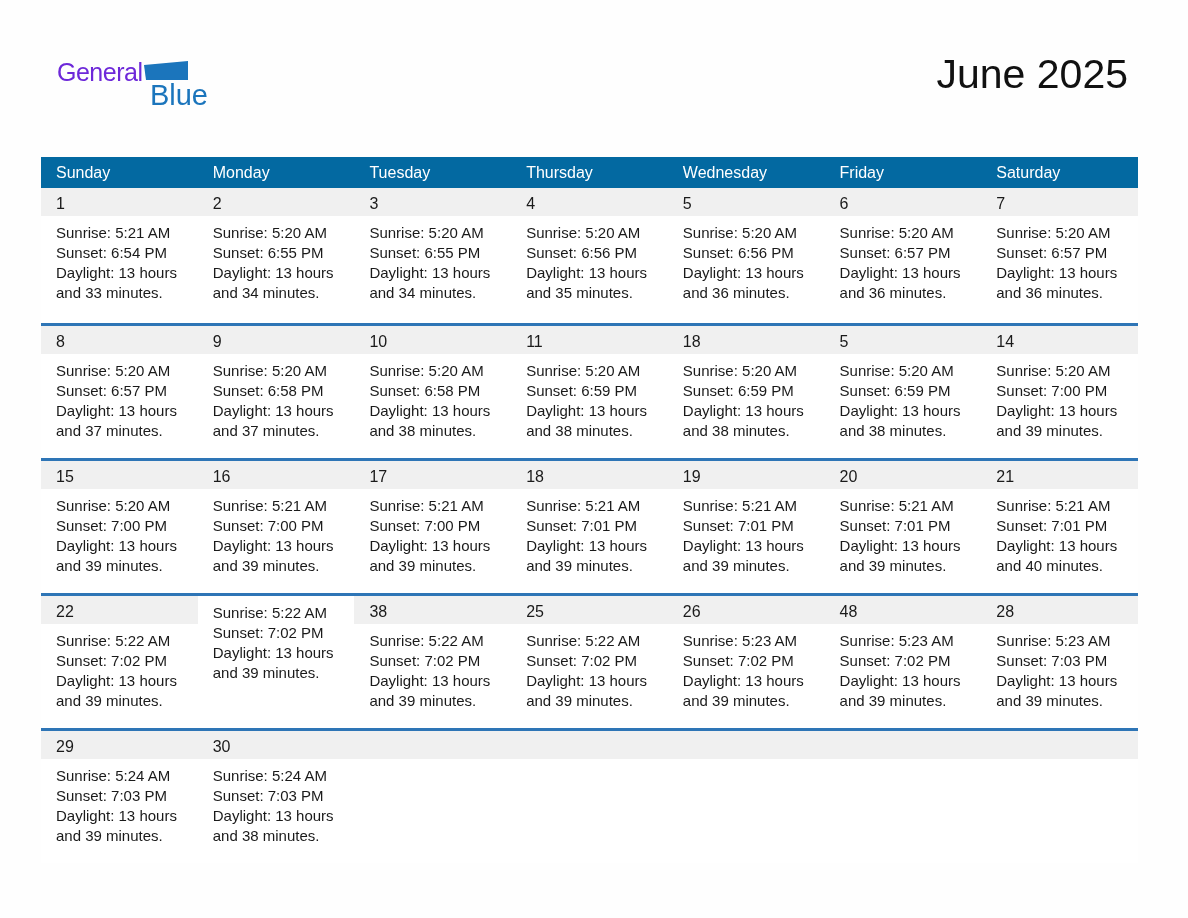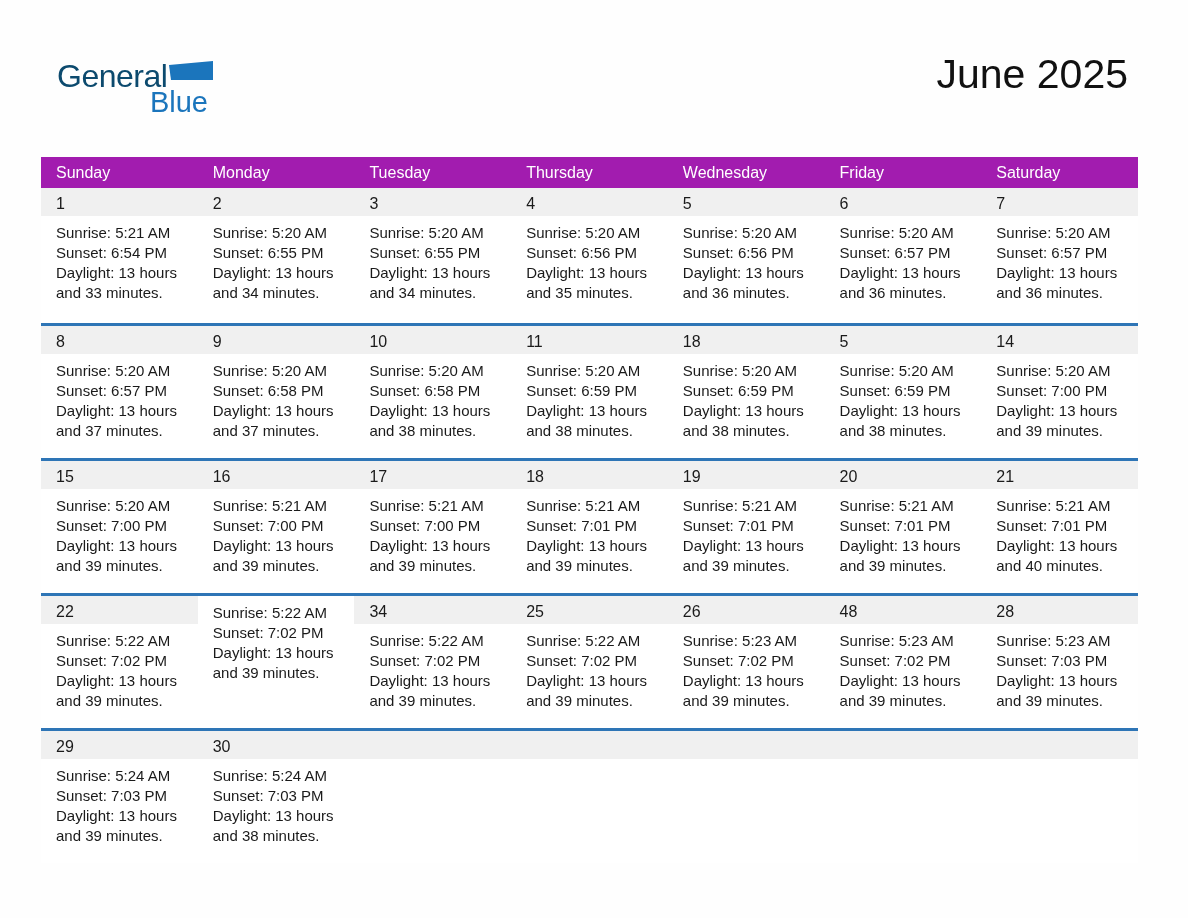--- a/index.html
+++ b/index.html
@@ -2,32 +2,32 @@
 <html><head>
 <meta charset="utf-8">
 <style>
   html,body{margin:0;padding:0;background:#fff;}
   .page{position:relative;width:1188px;height:918px;background:#fefefe;
         font-family:"Liberation Sans",sans-serif;overflow:hidden;}
 
   
   .logo{position:absolute;left:57px;top:60px;width:152px;}
   .logo-top{display:flex;align-items:flex-start;}
-  .logo-general{font-size:32px;color:#0c4a6e;letter-spacing:-0.5px;line-height:1.0;}
+  .logo-general{font-size:25px;color:#6d28d9;letter-spacing:-0.5px;line-height:1.0;}
   .logo-tri{margin-top:1px;margin-left:2px;}
   .logo-tri svg{display:block;}
   .logo-blue{font-size:29px;color:#1b75bc;line-height:1.0;text-align:right;margin-top:-4px;padding-right:1px;}
 
   
   .title{position:absolute;top:52px;right:60px;font-size:41px;color:#111;text-align:right;line-height:1.1;}
   .subtitle{position:absolute;top:118px;right:60px;font-size:24px;color:#1d1d1d;text-align:left;margin-top:42px;}
 
   
   .calendar{position:absolute;left:41px;top:157px;width:1097px;}
-  .weekday-row{display:grid;grid-template-columns:repeat(7,1fr);background:#a21caf;height:31px;}
+  .weekday-row{display:grid;grid-template-columns:repeat(7,1fr);background:#0369a1;height:31px;}
   .weekday{color:#fff;font-size:16px;line-height:31px;padding-left:15px;white-space:nowrap;overflow:hidden;}
   .week{display:grid;grid-template-columns:repeat(7,1fr);height:135px;box-sizing:border-box;
         border-top:3px solid #2e75b6;background:#fff;}
   .week.first{border-top:none;}
   .cell{overflow:hidden;}
   .daynum{height:28px;box-sizing:border-box;background:#f0f0f0;font-size:16px;color:#1a1a1a;
           padding:5px 0 0 15px;line-height:21px;}
   .cellbody{padding:7px 8px 0 15px;font-size:15px;line-height:20px;color:#1a1a1a;}
   .line{white-space:nowrap;}
 </style>
@@ -273,21 +273,21 @@
       </div>
       <div class="cell">
         <div class="cellbody">
           <div class="line">Sunrise: 5:22 AM</div>
           <div class="line">Sunset: 7:02 PM</div>
           <div class="line">Daylight: 13 hours</div>
           <div class="line">and 39 minutes.</div>
         </div>
       </div>
       <div class="cell">
-        <div class="daynum">34</div>
+        <div class="daynum">38</div>
         <div class="cellbody">
           <div class="line">Sunrise: 5:22 AM</div>
           <div class="line">Sunset: 7:02 PM</div>
           <div class="line">Daylight: 13 hours</div>
           <div class="line">and 39 minutes.</div>
         </div>
       </div>
       <div class="cell">
         <div class="daynum">25</div>
         <div class="cellbody">

